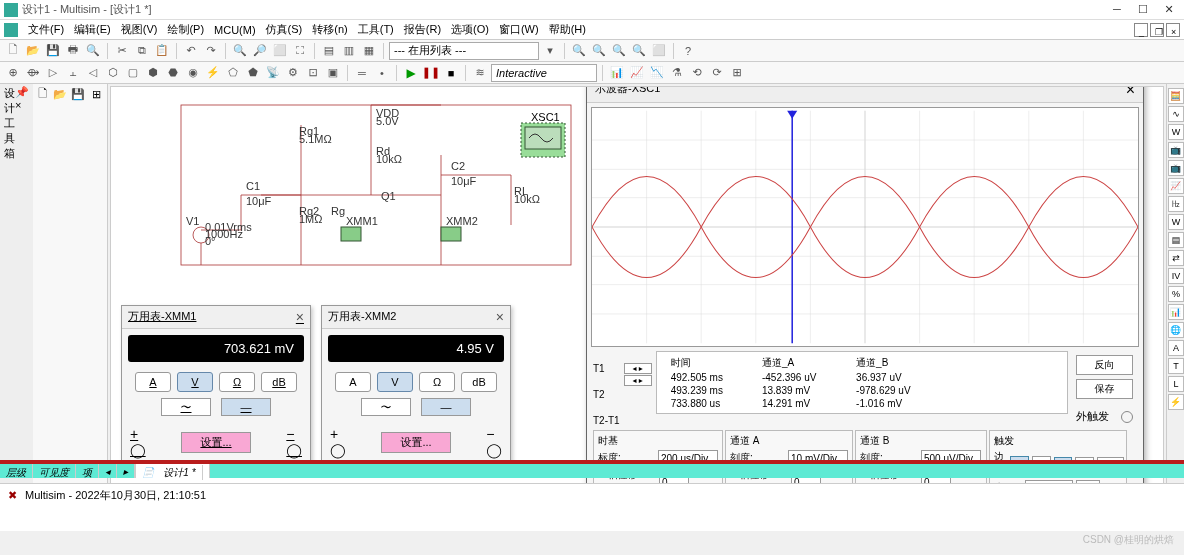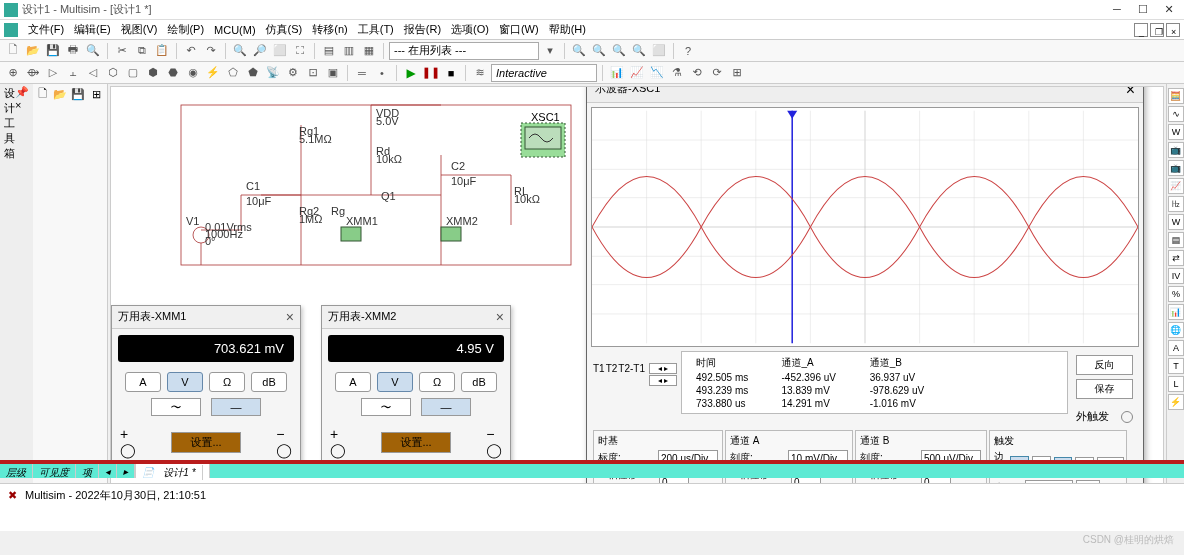--- a/index.html
+++ b/index.html
@@ -39,29 +39,29 @@
 .meter-title { display: flex; justify-content: space-between; padding: 3px 6px; border-bottom: 1px solid #ccc; background: #f0f0f0; }
 .meter-close { cursor: pointer; font-size: 14px; color: #555; }
 .meter-display { background: #000; color: #fff; text-align: right; padding: 6px 10px; font-size: 13px; margin: 6px; border-radius: 3px; }
 .meter-btns { display: flex; justify-content: center; gap: 6px; padding: 4px; }
 .meter-btn { width: 36px; height: 20px; border: 1px solid #999; background: #fff; cursor: pointer; text-align: center; line-height: 18px; border-radius: 3px; font-size: 11px; }
 .meter-btn.active { background: #cde; border-color: #68a; }
 .meter-row2 { display: flex; justify-content: center; gap: 10px; padding: 2px 4px 6px; align-items: center; }
 .meter-row2 .wbtn { width: 50px; height: 18px; border: 1px solid #999; background: #fff; cursor: pointer; text-align: center; line-height: 16px; }
 .meter-setrow { display: flex; justify-content: space-between; align-items: center; padding: 4px 8px 8px; }
 .meter-setrow .plus, .meter-setrow .minus { font-size: 14px; cursor: pointer; }
-.meter-setrow .setbtn { padding: 2px 18px; border: 1px solid #999; background: #a16207; cursor: pointer; }
+.meter-setrow .setbtn { padding: 2px 18px; border: 1px solid #999; background: #f9a8d4; cursor: pointer; }
 
 .scope { position: absolute; width: 558px; background: #f5f5f5; border: 1px solid #666; box-shadow: 2px 2px 6px rgba(0,0,0,0.3); }
 .scope-title { display: flex; justify-content: space-between; padding: 3px 8px; border-bottom: 1px solid #ccc; background: #eee; }
 .scope-close { cursor: pointer; font-size: 16px; }
 .scope-screen { height: 240px; background: #fff; margin: 4px; border: 1px solid #999; position: relative; }
 .scope-screen svg { width: 100%; height: 100%; }
 .cursor-table { display: flex; margin: 2px 6px; gap: 4px; align-items: flex-start; }
-.cursor-labels { display: flex; flex-direction: row; gap: 1px; padding-top: 12px; }
+.cursor-labels { display: flex; flex-direction: column; gap: 15px; padding-top: 12px; }
 .cursor-labels span { font-size: 10px; }
 .cursor-arrows { display: flex; flex-direction: column; gap: 1px; padding-top: 12px; }
 .cursor-arrows span { width: 28px; height: 11px; border: 1px solid #999; background: #fff; cursor: pointer; font-size: 8px; text-align: center; line-height: 9px; }
 .cursor-data { flex: 1; border: 1px solid #bbb; background: #fff; padding: 2px 4px; font-size: 10px; }
 .cursor-data table { width: 70%; }
 .cursor-data td { padding: 0 8px; font-size: 10px; }
 .scope-side-btns { display: flex; flex-direction: column; gap: 4px; padding: 4px; }
 .scope-side-btns button { padding: 2px 14px; border: 1px solid #999; background: #fff; cursor: pointer; font-size: 10px; }
 .ext-trig { display: flex; align-items: center; gap: 12px; font-size: 10px; margin-top: 6px; }
 .ext-trig .port { width: 12px; height: 12px; border: 1px solid #888; border-radius: 50%; }
@@ -258,21 +258,21 @@
         <rect x="270" y="132" width="20" height="14" fill="#8c8" stroke="#353"></rect>
         <g>
           <rect x="350" y="28" width="44" height="34" fill="#9d9" stroke="#353" stroke-dasharray="2 2"></rect>
           <rect x="354" y="32" width="36" height="22" fill="#bdb" stroke="#353"></rect>
           <path d="M358 43 Q 364 35 370 43 T 382 43" stroke="#333" fill="none"></path>
           <text x="360" y="26" font-size="6">XSC1</text>
         </g>
       </svg>
     </div>
 
-    <div class="meter" style="left:0; top:218px;">
+    <div class="meter" style="left:10px; top:218px;text-decoration:underline;">
       <div class="meter-title">
         <span>万用表-XMM1</span>
         <span class="meter-close">×</span>
       </div>
       <div class="meter-display">703.621 mV</div>
       <div class="meter-btns">
         <span class="meter-btn">A</span>
         <span class="meter-btn active">V</span>
         <span class="meter-btn">Ω</span>
         <span class="meter-btn">dB</span>

